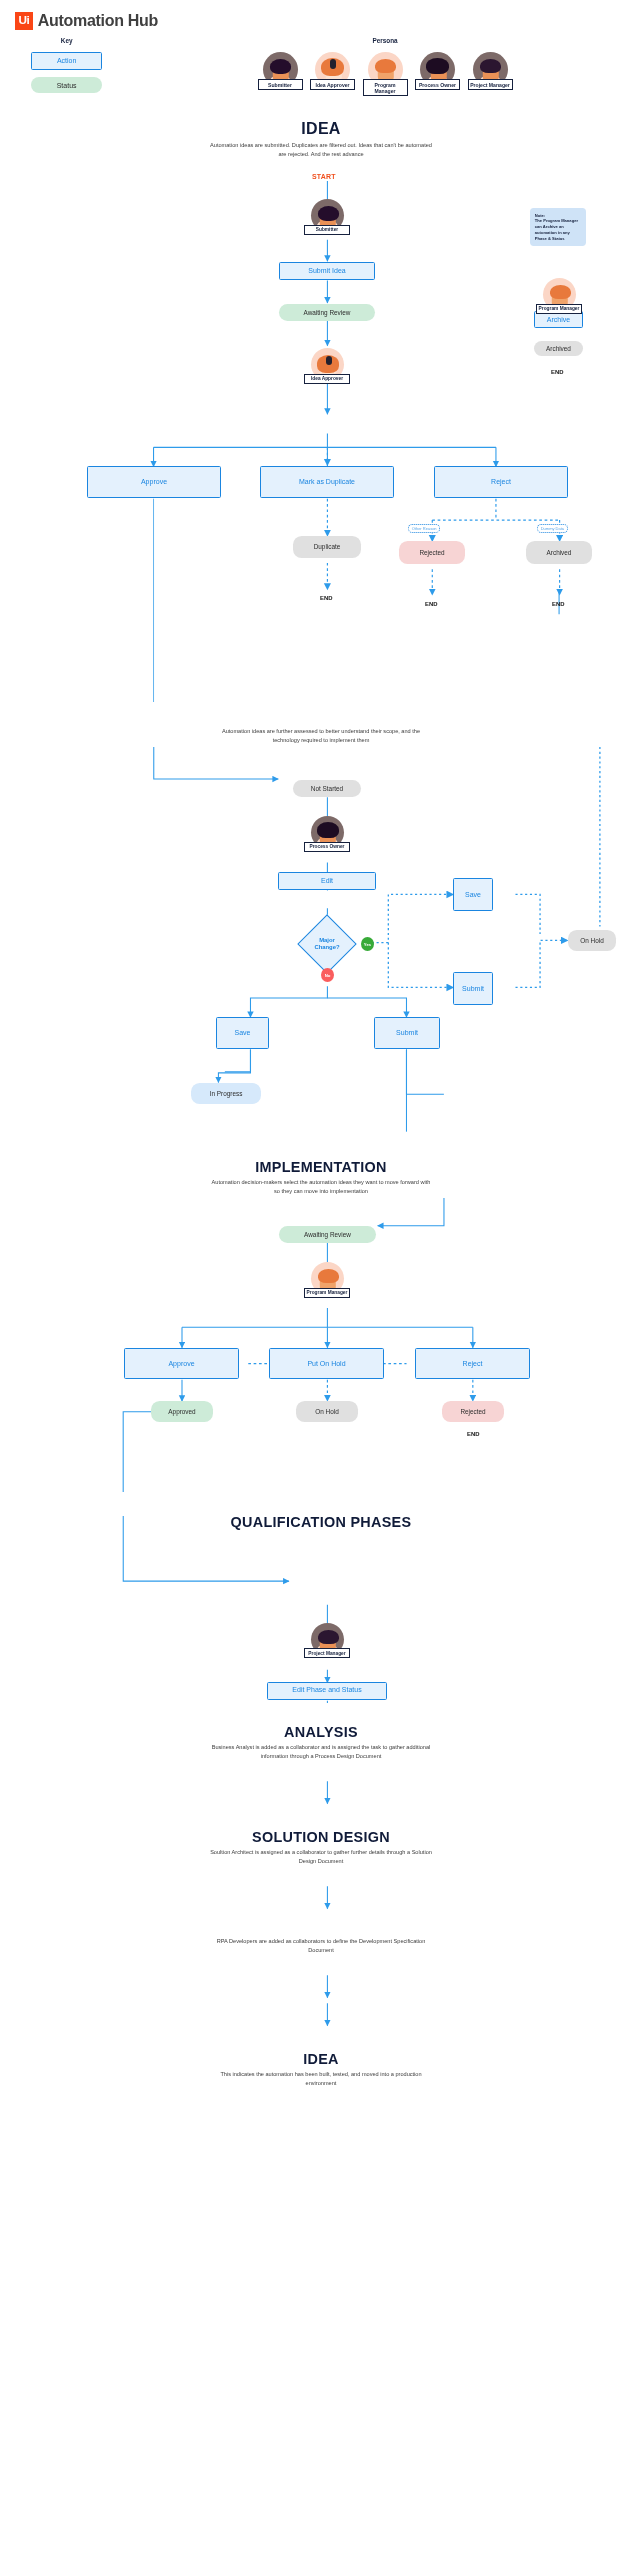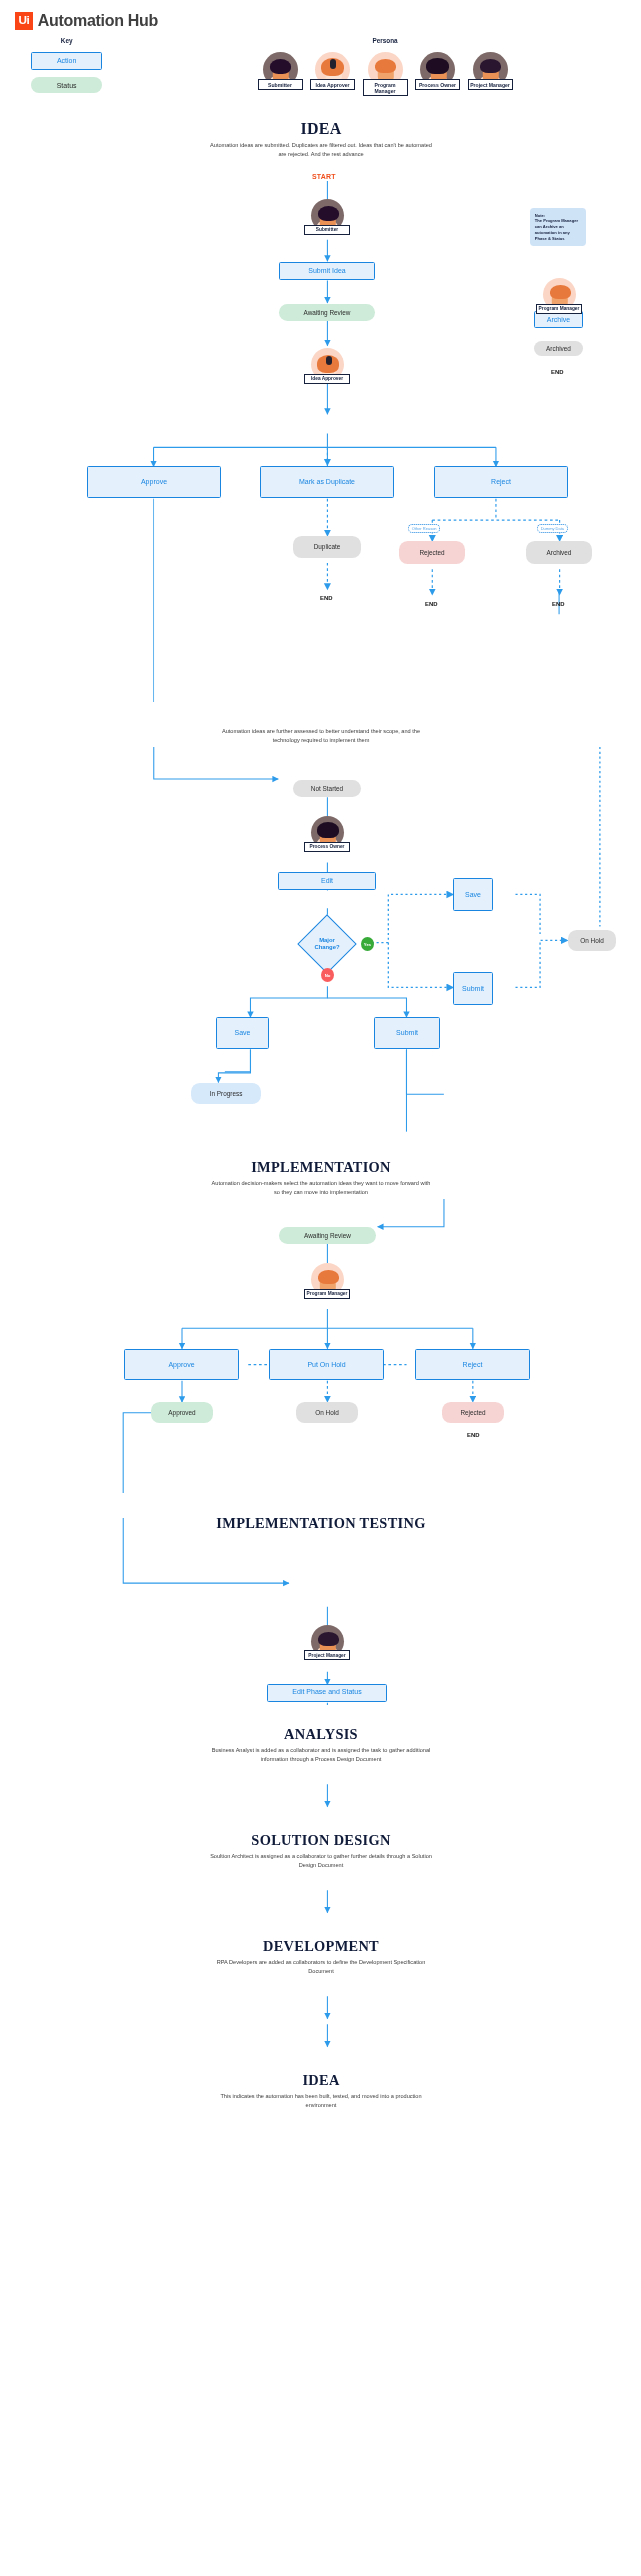--- a/index.html
+++ b/index.html
@@ -57,21 +57,21 @@
   .a4 { background:#7d6a68; } .a4 .av-face{background:#ea9156;} .a4 .av-hair{background:#1d0c22;width:22.5px;height:16px;top:5.9px;left:6.4px;}
   .a5 { background:#7d6a68; } .a5 .av-face{background:#ea9156;} .a5 .av-hair{background:#2b1630;width:21.4px;height:14px;top:7px;left:7px;}
 
   
   .band {
     position: relative; text-align: center; padding: 14px 0 7.5px 0;
     background-image: radial-gradient(#c9cfd8 0.6px, transparent 0.6px);
     background-size: 11.8px 11.8px; background-position: 3.2px 3.2px;
   }
   .band h2 {
-    font-family: Liberation Serif, serif;
+    font-family: Liberation Sans, sans-serif;
     font-size: 16px; font-weight: bold; color: #101b39; letter-spacing: 0.3px; text-align: center;
   }
   .band p { font-size: 5.6px; color: #3d3d3d; line-height: 1.65; margin: 3.2px auto 0 auto; width: 225px; }
   .band.tall { padding: 21.4px 0 18px 0; }
   .band.tall h2 { font-size: 14.4px; }
 
   
   .flow { position: relative; width: 642px; }
 
   .node { position: absolute; }
@@ -393,21 +393,21 @@
     <div class="node act" style="left:269px; top:134px; width:115px; height:31px;">Put On Hold</div>
     <div class="node act" style="left:415px; top:134px; width:115px; height:31px;">Reject</div>
 
     <div class="node stat green" style="left:151px; top:187px; width:62px; height:20.3px;">Approved</div>
     <div class="node stat grey" style="left:296px; top:187px; width:62px; height:20.3px;">On Hold</div>
     <div class="node stat red" style="left:442px; top:187px; width:62px; height:20.3px;">Rejected</div>
     <div class="endlbl" style="left:467px; top:217px;">END</div>
   </div>
 
   <div class="band tall">
-    <h2>IMPLEMENTATION TESTING</h2>
+    <h2>QUALIFICATION PHASES</h2>
   </div>
 
   <div class="flow" style="height:155px">
     <svg class="wires" width="642" height="155" viewBox="0 0 1200 290">
       <g stroke="#2e9bea" stroke-width="2" fill="none">
         <path d="M230,-60 L230,62 L540,62" marker-end="url(#ar)"></path>
         <line x1="612" y1="106" x2="612" y2="164" marker-end="url(#ar)"></line>
         <line x1="612" y1="228" x2="612" y2="252" marker-end="url(#ar)"></line>
         <line x1="612" y1="286" x2="612" y2="290"></line>
       </g>
@@ -438,21 +438,20 @@
     <h2>SOLUTION DESIGN</h2>
     <p>Soultion Architect is assigned as a collaborator to gather further details through a Solution Design Document</p>
   </div>
   <div class="flow" style="height:28px">
     <svg class="wires" width="642" height="28" viewBox="0 0 1200 52">
       <line x1="612" y1="2" x2="612" y2="44" stroke="#2e9bea" stroke-width="2" marker-end="url(#ar)"></line>
     </svg>
   </div>
 
   <div class="band tall">
-    <h2>DEVELOPMENT</h2>
     <p>RPA Developers are added as collaborators to define the Development Specification Document</p>
   </div>
   <div class="flow" style="height:28px">
     <svg class="wires" width="642" height="28" viewBox="0 0 1200 52">
       <line x1="612" y1="2" x2="612" y2="44" stroke="#2e9bea" stroke-width="2" marker-end="url(#ar)"></line>
     </svg>
   </div>
 
   <div class="flow" style="height:28px">
     <svg class="wires" width="642" height="28" viewBox="0 0 1200 52">

